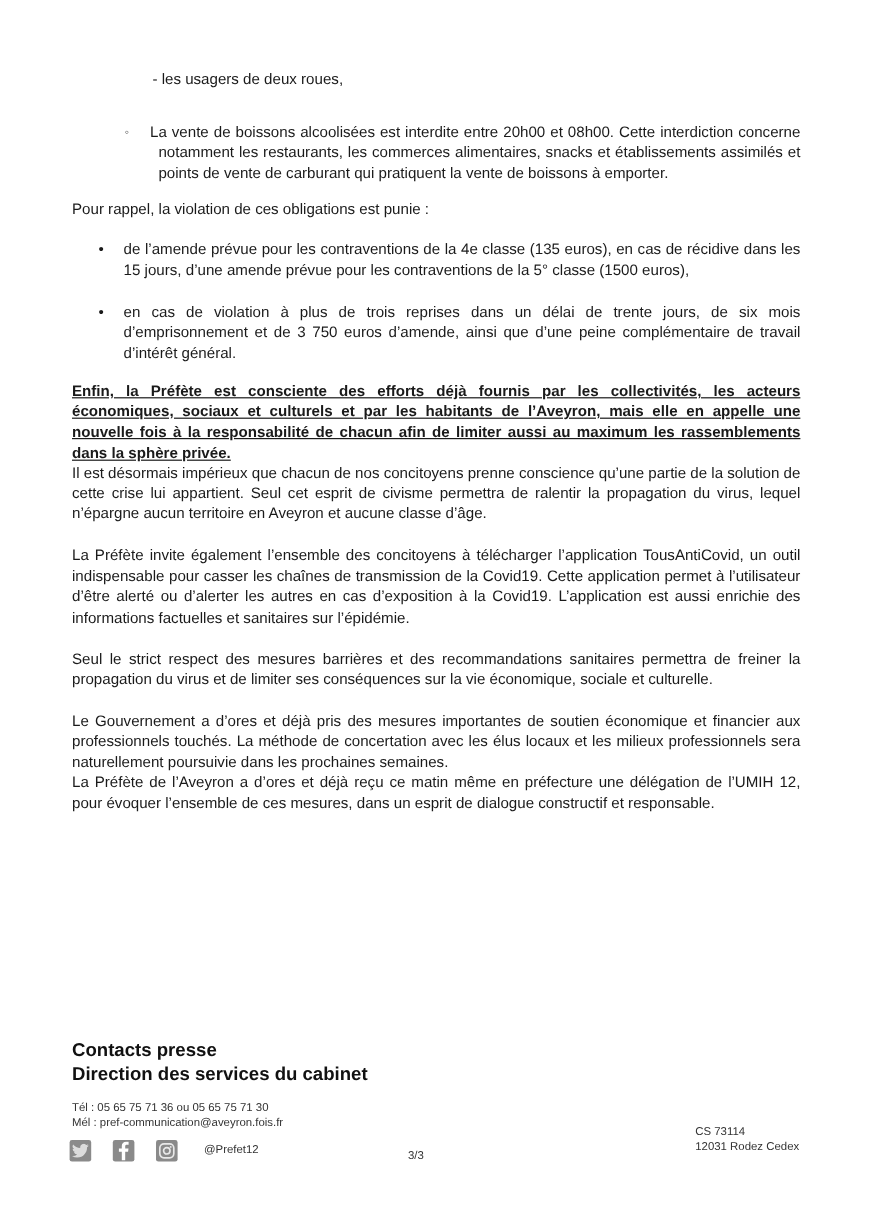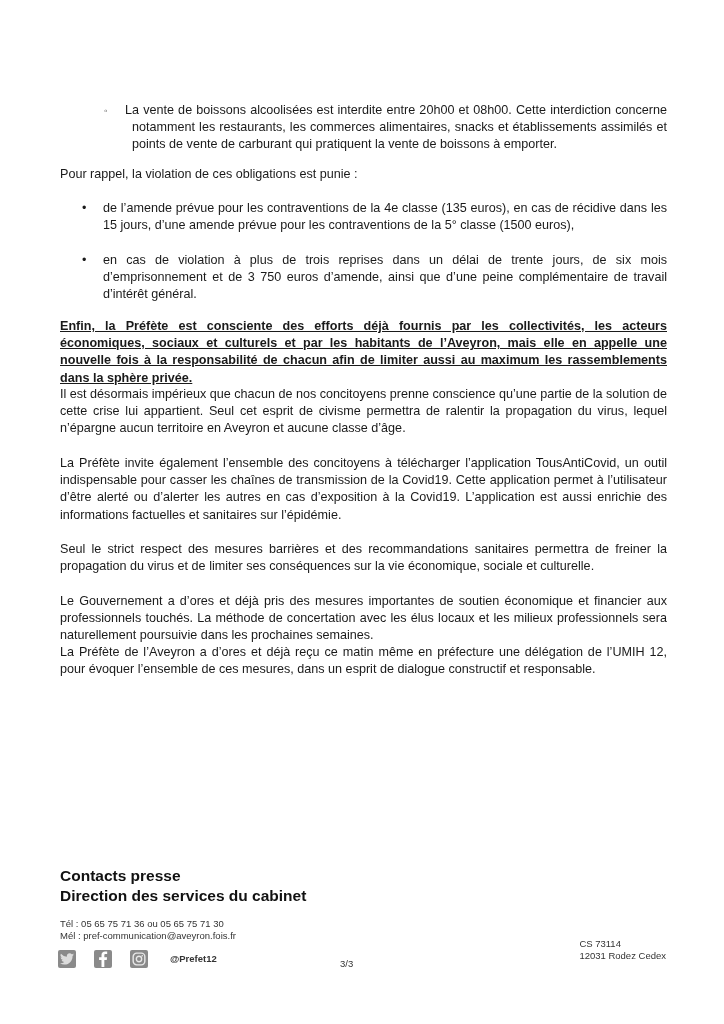--- a/index.html
+++ b/index.html
@@ -25,33 +25,34 @@
   .bullet-item { left: 82px; width: 585px; }
   .bullet-item .marker { position: absolute; left: 0; top: 0; }
   .bullet-item .txt { margin-left: 21px; }
 
   .underline-bold { font-weight: bold; text-decoration: underline; }
 
   .contacts-title {
     left: 60px; font-size: 15.5px; font-weight: bold; line-height: 20px; color: #111;
   }
   .small { font-size: 9.5px; line-height: 12px; color: #333; }
-  .social { left: 58px; top: 950px; display: flex; align-items: center; gap: 18px; font-weight: bold; }
+  .social { left: 58px; top: 950px; display: flex; align-items: center; gap: 18px; }
   .soc-icon {
     width: 18px; height: 18px; background: #8a8a8a; display: flex;
     align-items: center; justify-content: center; border-radius: 2px;
   }
   .soc-handle { font-size: 9.5px; color: #333; margin-left: 4px; }
   .page-num { left: 340px; top: 955px; font-size: 9.5px; color: #333; }
   .address { right: 58px; top: 938px; font-size: 9.5px; line-height: 12px; color: #333; text-align: left; }
 </style>
 </head>
 <body>
 
 <div class="abs sub-dash" style="top:58px;">
+  <div>- les usagers de deux roues,</div>
 </div>
 
 <div class="abs circle-item" style="top:102px;">
   <span class="marker">◦</span>
   <div class="txt just" style="padding-left:7px;">La vente de boissons alcoolisées est interdite entre 20h00 et 08h00. Cette interdiction concerne notamment les restaurants, les commerces alimentaires, snacks et établissements assimilés et points de vente de carburant qui pratiquent la vente de boissons à emporter.</div>
 </div>
 
 <div class="abs para" style="top:166px;">
   <div>Pour rappel, la violation de ces obligations est punie :</div>
 </div>

